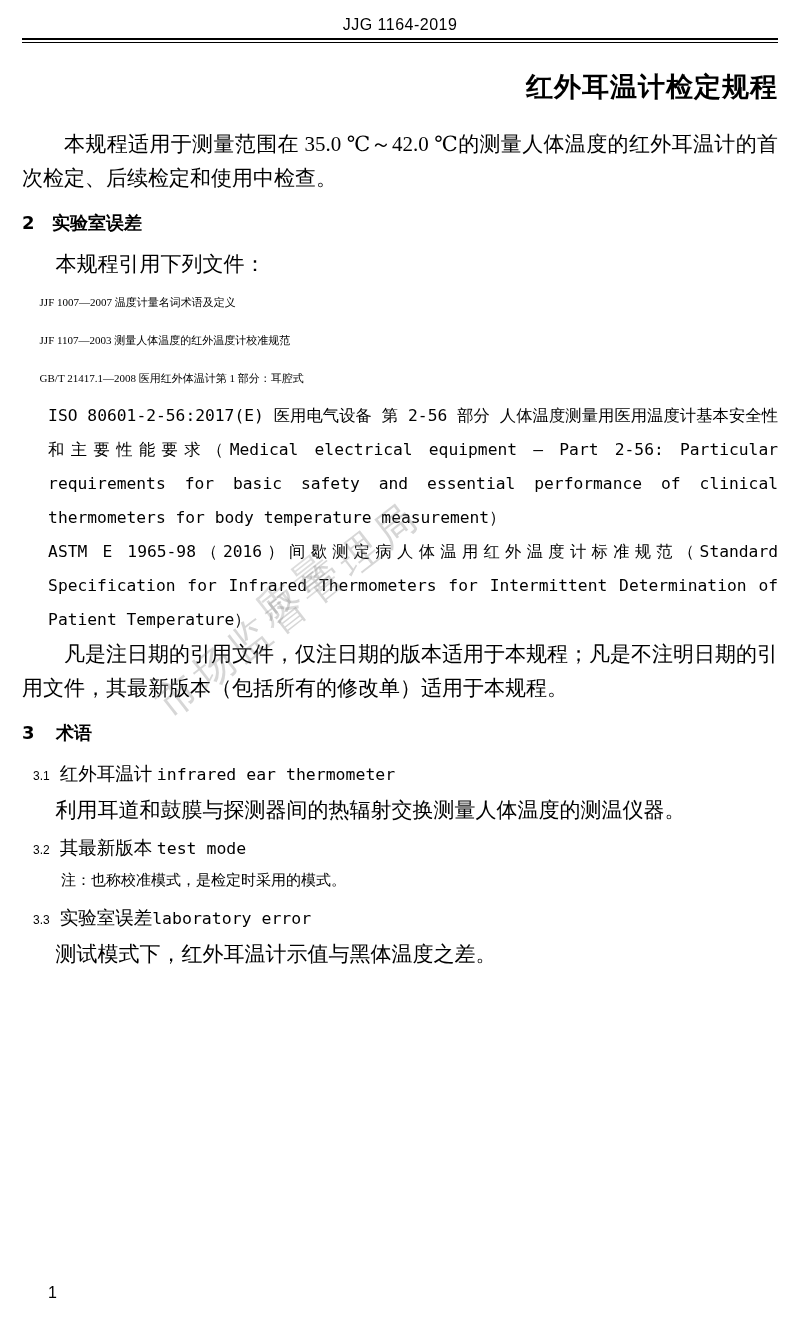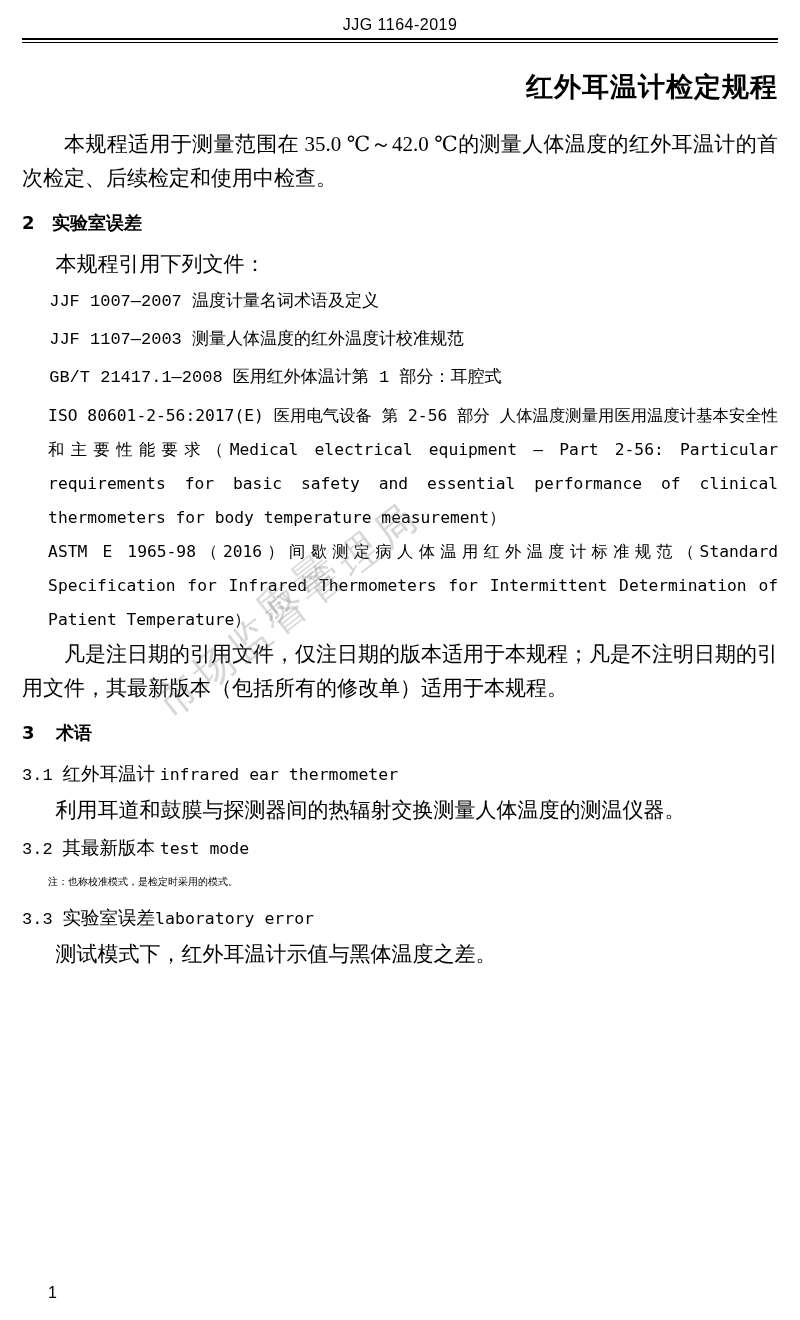--- a/index.html
+++ b/index.html
@@ -70,43 +70,44 @@
     line-height: 34px;
     text-align: justify;
   }
   .indent2 {
     text-indent: 2em;
   }
   .indent15 {
     padding-left: 1.6em;
   }
   .mono {
-    font-family: Liberation Mono, monospace;
-    font-size: 17px;
+    font-family: Liberation Serif, serif;
+    font-size: 11px;
     letter-spacing: 0px;
   }
   .eng {
     font-family: "DejaVu Sans Mono", "Liberation Mono", monospace;
     font-size: 16.5px;
   }
   .subhead {
     font-size: 18.5px;
     line-height: 34px;
     margin: 4px 0 0 0;
   }
   .subhead .sn {
-    font-family: Liberation Mono, monospace;
-    font-size: 17px;
+    font-family: Liberation Sans, sans-serif;
+    font-size: 12px;
     margin-right: 10px;
+    margin-left: 11px;
   }
   .note {
-    font-size: 10px;
+    font-size: 15px;
     line-height: 30px;
     padding-left: 2.6em;
-    font-family: Liberation Serif, serif;
+    font-family: Liberation Mono, monospace;
   }
   .mixed {
     font-size: 21px;
     line-height: 34px;
   }
   
   .just-eng {
     font-family: "DejaVu Sans Mono", "Liberation Mono", monospace;
     font-size: 16.3px;
     line-height: 34px;

